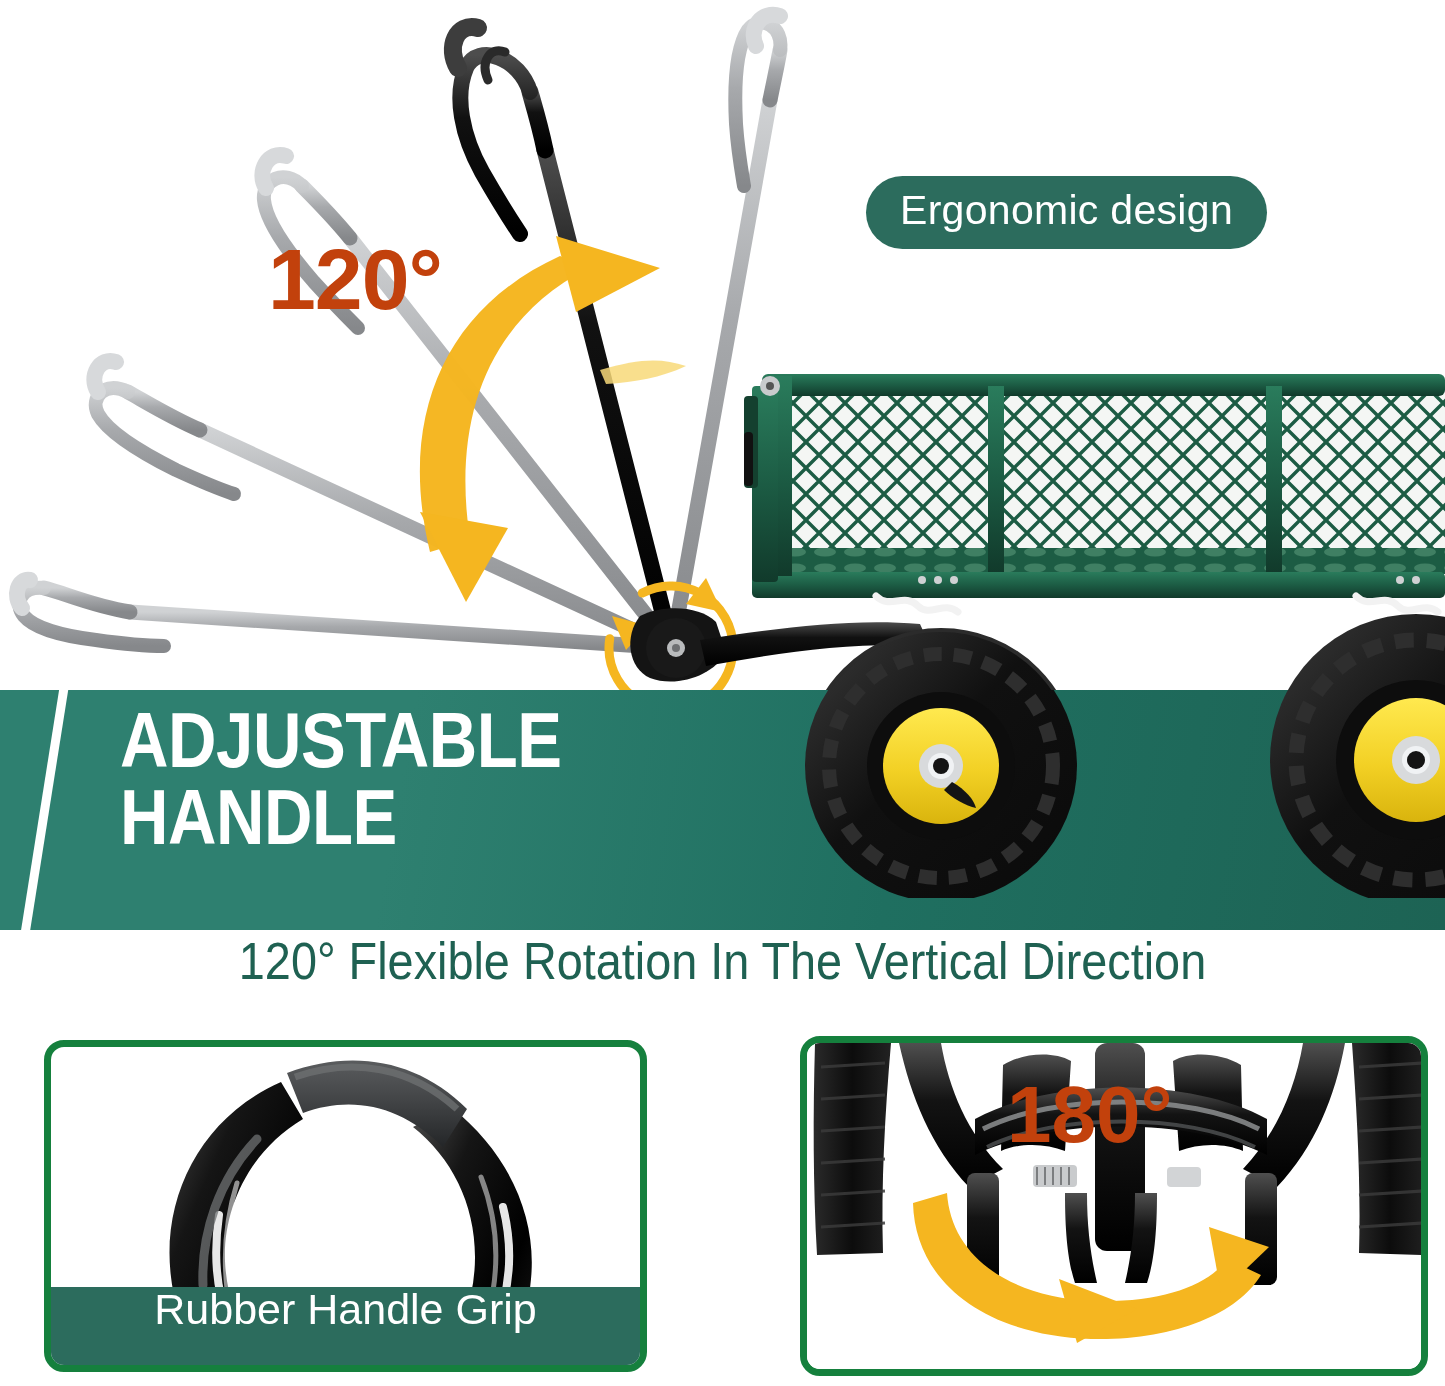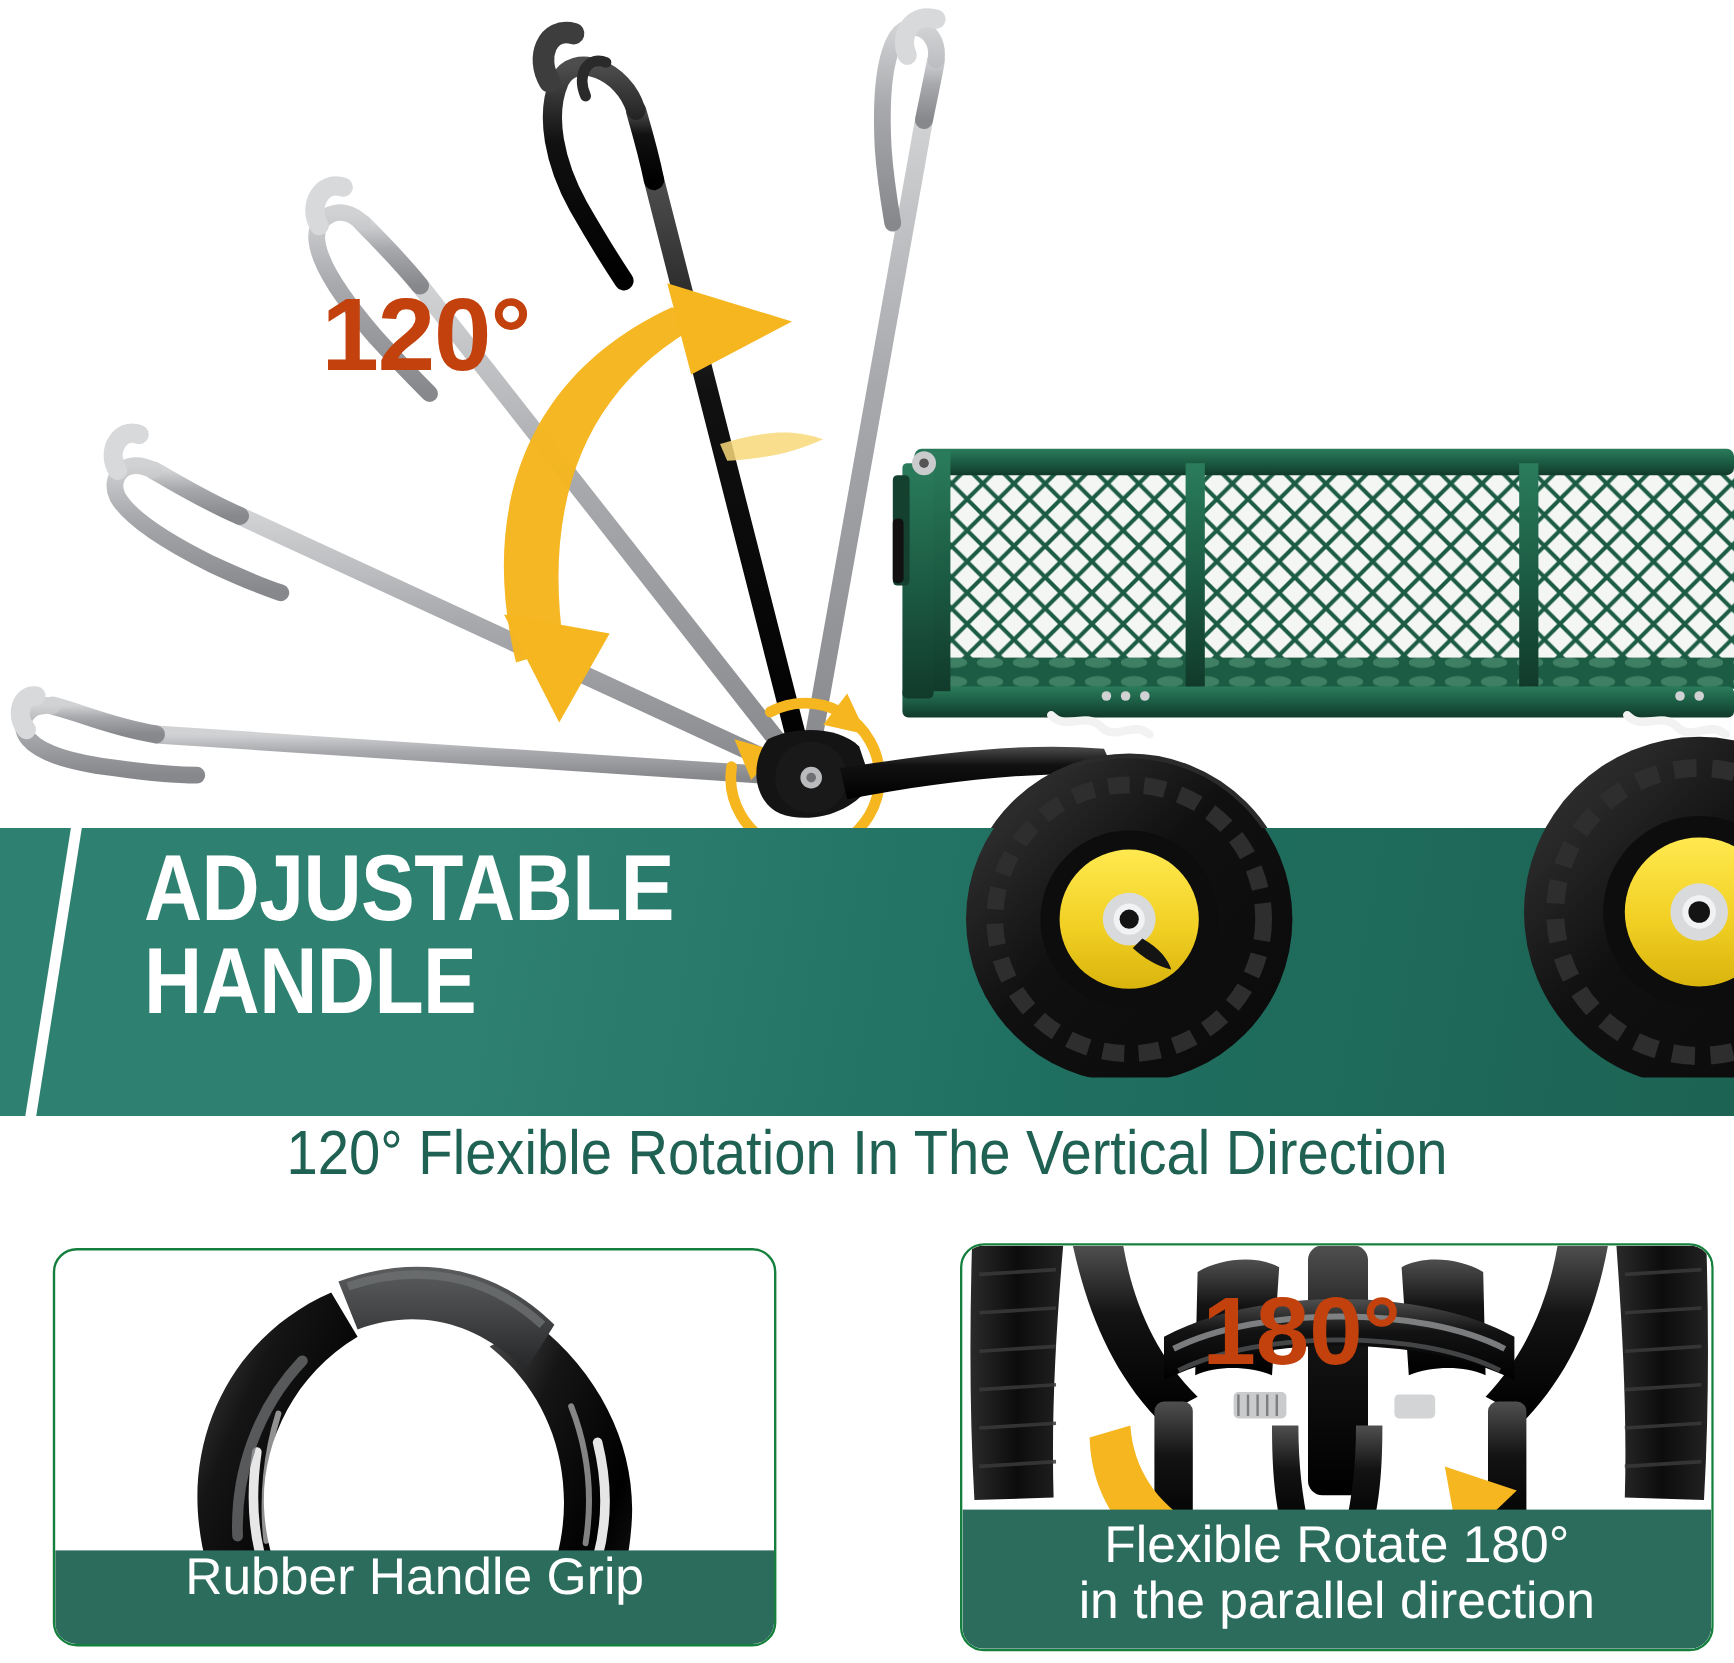--- a/index.html
+++ b/index.html
@@ -60,21 +60,21 @@
     color:#1f6152;
     font-size:52px;
     line-height:1.0;
     white-space:nowrap;
     transform:scaleX(0.9);
   }
 
   
   .card {
     position:absolute;
-    border:2px solid #15803d;
+    border:7px solid #15803d;
     border-radius:20px;
     background:#ffffff;
     overflow:hidden;
   }
   .card-left  { left:44px;  top:1040px; width:603px; height:332px; }
   .card-right { left:800px; top:1036px; width:628px; height:340px; }
 
   .card-caption {
     position:absolute; left:0; bottom:0; width:100%;
     background:#2c6c5d;
@@ -240,20 +240,23 @@
         <circle cx="1416" cy="760" r="146" fill="url(#tireG)"></circle>
         <circle cx="1416" cy="760" r="120" fill="none" stroke="#2e2e2e" stroke-width="15" stroke-dasharray="19 13"></circle>
         <circle cx="1416" cy="760" r="80" fill="#0d0d0d"></circle>
         <circle cx="1416" cy="760" r="62" fill="url(#hubG)"></circle>
         <circle cx="1416" cy="760" r="24" fill="#d8dadc"></circle>
         <circle cx="1416" cy="760" r="14" fill="#f0f2f4"></circle>
         <circle cx="1416" cy="760" r="9" fill="#141414"></circle>
       </g>
     </svg>
 
+    <div class="pill">
+      <span>Ergonomic design</span>
+    </div>
 
     <div class="deg-label deg-120">120°</div>
   </div>
 
   <div class="banner">
     <div class="banner-slash"></div>
     <div class="banner-title">
       <span>ADJUSTABLE</span>
       <span>HANDLE</span>
     </div>
@@ -385,19 +388,15 @@
       <path d="M350 150 C350 196 346 222 340 240 L318 240 C324 214 328 186 328 150 Z" fill="url(#blkG)"></path>
 
       <g fill="#f5b620">
         <path d="M140 150 C144 212 200 254 286 258 C356 260 402 242 420 216
                  L454 232 C430 272 364 298 284 296 C176 292 108 238 106 160 Z"></path>
         <path d="M252 236 L270 300 L330 266 Z"></path>
         <path d="M402 184 L462 204 L414 250 Z"></path>
       </g>
     </svg>
     <div class="deg-label" style="position:absolute;left:200px;top:32px;font-size:80px;">180°</div>
-    <div class="card-caption cap-right">
-      <span>Flexible Rotate 180°</span>
-      <span>in the parallel direction</span>
-    </div>
   </div>
 
 </div>
 
 </body></html>

